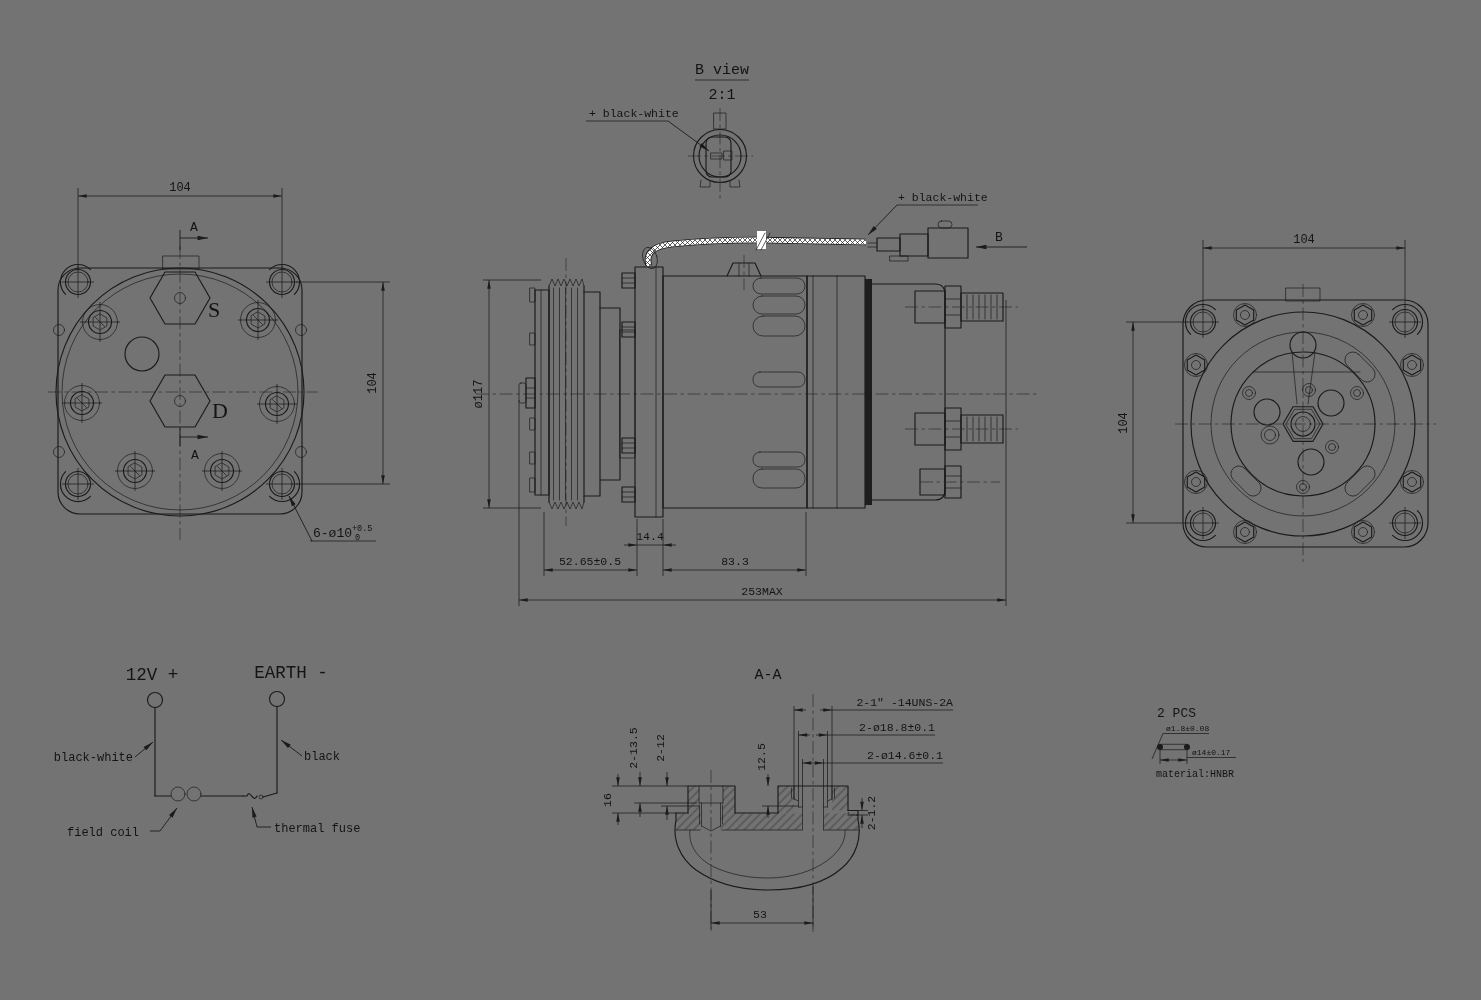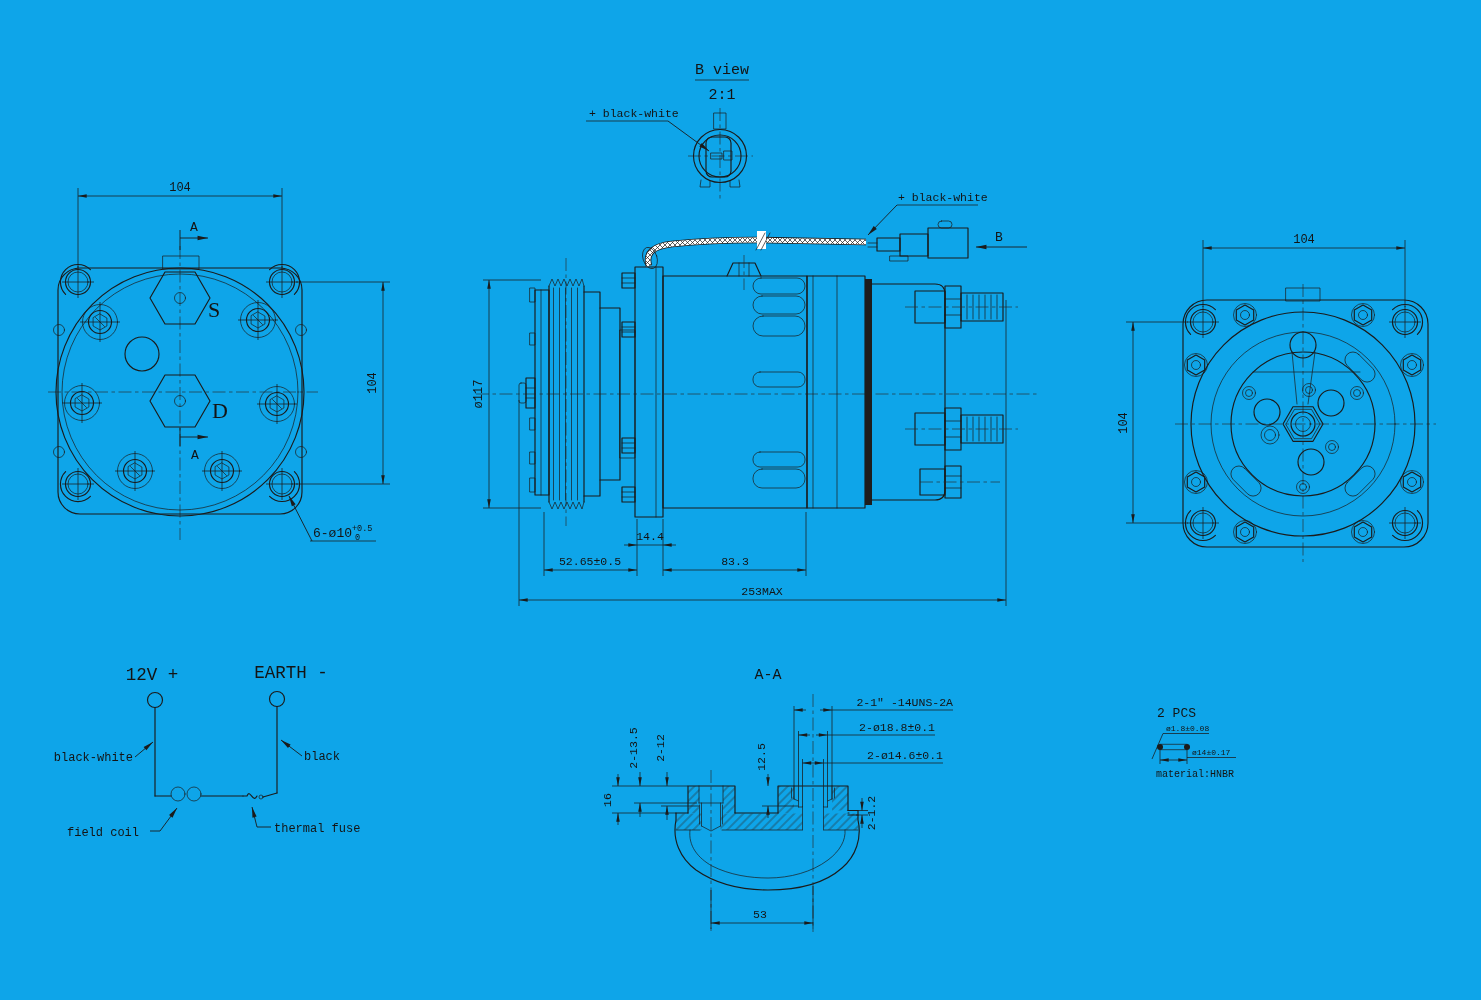--- a/index.html
+++ b/index.html
@@ -1,16 +1,16 @@
 <!DOCTYPE html>
 <html><head>
 <meta charset="utf-8">
 <style>
   html,body{margin:0;padding:0;background:#fff;}
-  #canvas{position:relative;width:1481px;height:1000px;background:#0ea5e9;overflow:hidden;}
+  #canvas{position:relative;width:1481px;height:1000px;background:#737373;overflow:hidden;}
   svg{display:block;}
   text{fill:#141414;font-family:"Liberation Mono","DejaVu Sans Mono",monospace;}
   .serif{font-family:"Liberation Serif","DejaVu Serif",serif;}
   .t8{font-size:8px;}  .t9{font-size:8.5px;} .t10{font-size:10px;}
   .t11{font-size:11.5px;} .t12{font-size:12px;} .t13{font-size:13px;}
   .t15{font-size:15px;} .t17{font-size:17.5px;} .t22{font-size:22px;}
   .ln{stroke:#1b1b1b;stroke-width:1.15;fill:none;stroke-linejoin:round;stroke-linecap:round;}
   .tn{stroke-width:0.7;}
   .dl{stroke:#1b1b1b;stroke-width:0.75;fill:none;}
   .ld{stroke:#1b1b1b;stroke-width:0.9;fill:none;}

